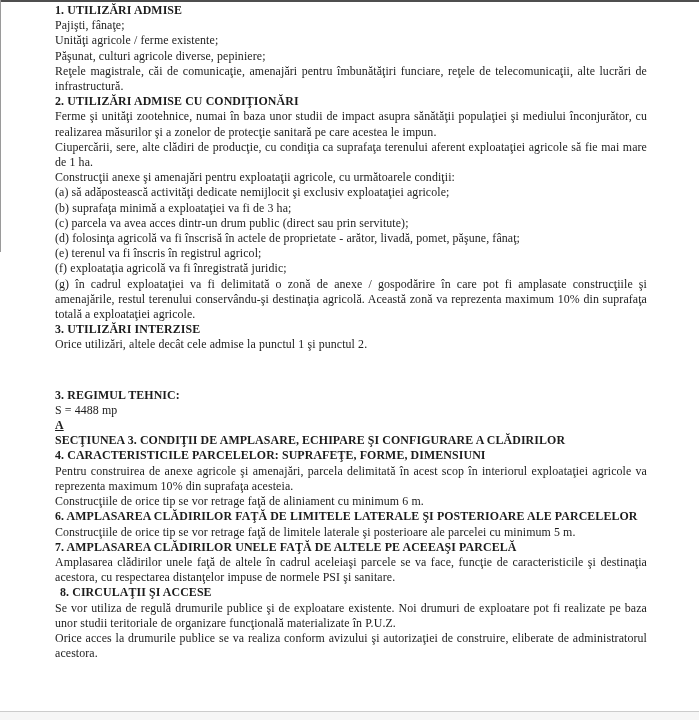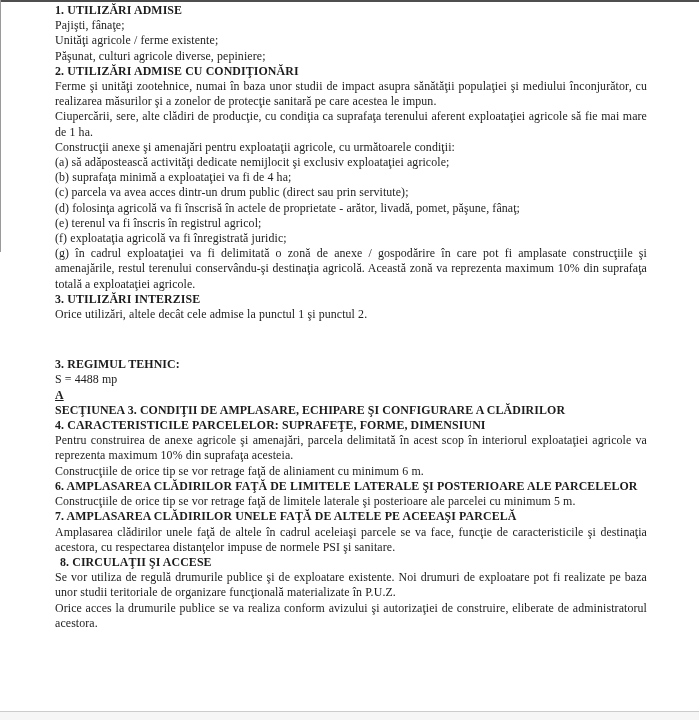--- a/index.html
+++ b/index.html
@@ -54,26 +54,27 @@
 <body style="background: rgb(255, 255, 255);">
 
 <div class="top-edge" style="background: rgb(79, 79, 79);"></div>
 <div class="left-edge" style="background: rgb(154, 154, 154);"></div>
 
 <div class="doc" style="color: rgb(28, 28, 28);">
     <div class="blk h">1. UTILIZĂRI ADMISE</div>
     <div class="blk p">Pajişti, fânaţe;</div>
     <div class="blk p">Unităţi agricole / ferme existente;</div>
     <div class="blk p">Păşunat, culturi agricole diverse, pepiniere;</div>
+    <div class="blk p">Reţele magistrale, căi de comunicaţie, amenajări pentru îmbunătăţiri funciare, reţele de telecomunicaţii, alte lucrări de infrastructură.</div>
     <div class="blk h">2. UTILIZĂRI ADMISE CU CONDIŢIONĂRI</div>
     <div class="blk p">Ferme şi unităţi zootehnice, numai în baza unor studii de impact asupra sănătăţii populaţiei şi mediului înconjurător, cu realizarea măsurilor şi a zonelor de protecţie sanitară pe care acestea le impun.</div>
     <div class="blk p">Ciupercării, sere, alte clădiri de producţie, cu condiţia ca suprafaţa terenului aferent exploataţiei agricole să fie mai mare de 1 ha.</div>
     <div class="blk p">Construcţii anexe şi amenajări pentru exploataţii agricole, cu următoarele condiţii:</div>
     <div class="blk p">(a) să adăpostească activităţi dedicate nemijlocit şi exclusiv exploataţiei agricole;</div>
-    <div class="blk p">(b) suprafaţa minimă a exploataţiei va fi de 4 ha;</div>
+    <div class="blk p">(b) suprafaţa minimă a exploataţiei va fi de 3 ha;</div>
     <div class="blk p">(c) parcela va avea acces dintr-un drum public (direct sau prin servitute);</div>
     <div class="blk p">(d) folosinţa agricolă va fi înscrisă în actele de proprietate - arător, livadă, pomet, păşune, fânaţ;</div>
     <div class="blk p">(e) terenul va fi înscris în registrul agricol;</div>
     <div class="blk p">(f) exploataţia agricolă va fi înregistrată juridic;</div>
     <div class="blk p">(g) în cadrul exploataţiei va fi delimitată o zonă de anexe / gospodărire în care pot fi amplasate construcţiile şi amenajările, restul terenului conservându-şi destinaţia agricolă. Această zonă va reprezenta maximum 10% din suprafaţa totală a exploataţiei agricole.</div>
     <div class="blk h">3. UTILIZĂRI INTERZISE</div>
     <div class="blk p">Orice utilizări, altele decât cele admise la punctul 1 şi punctul 2.</div>
     <div class="blk gap" style="height: 35px;"></div>
     <div class="blk h">3. REGIMUL TEHNIC:</div>
     <div class="blk p">S = 4488 mp</div>

